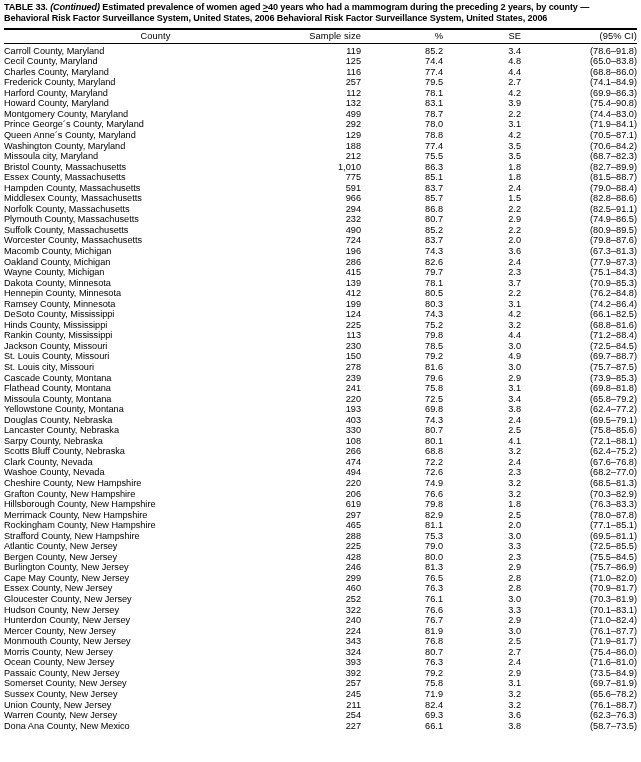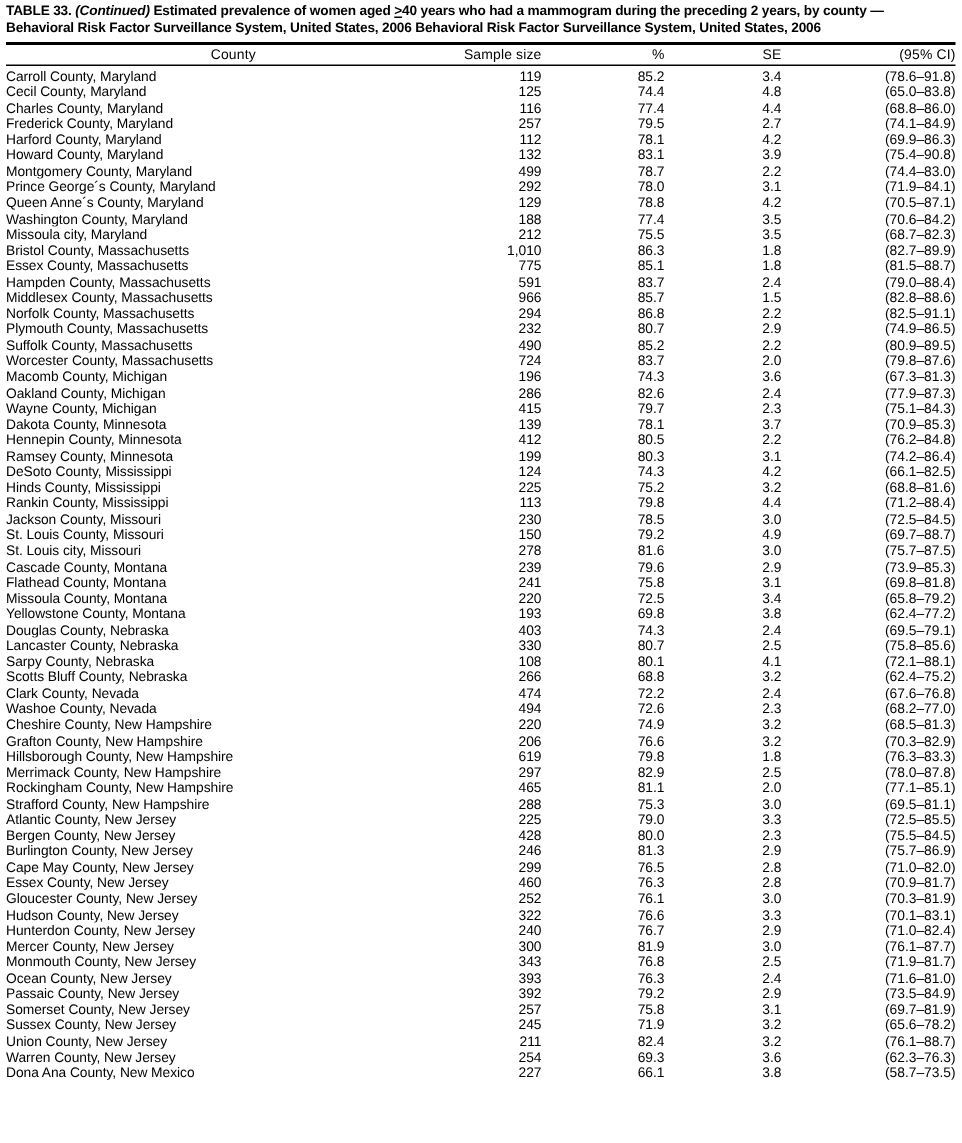--- a/index.html
+++ b/index.html
@@ -517,33 +517,40 @@
         </tr>
         <tr>
           <td class="c-county">Hunterdon County, New Jersey</td>
           <td class="c-n">240</td>
           <td class="c-pct">76.7</td>
           <td class="c-se">2.9</td>
           <td class="c-ci">(71.0–82.4)</td>
         </tr>
         <tr>
           <td class="c-county">Mercer County, New Jersey</td>
-          <td class="c-n">300</td>
+          <td class="c-n">224</td>
           <td class="c-pct">81.9</td>
           <td class="c-se">3.0</td>
           <td class="c-ci">(76.1–87.7)</td>
         </tr>
         <tr>
           <td class="c-county">Monmouth County, New Jersey</td>
           <td class="c-n">343</td>
           <td class="c-pct">76.8</td>
           <td class="c-se">2.5</td>
           <td class="c-ci">(71.9–81.7)</td>
         </tr>
         <tr>
+          <td class="c-county">Morris County, New Jersey</td>
+          <td class="c-n">324</td>
+          <td class="c-pct">80.7</td>
+          <td class="c-se">2.7</td>
+          <td class="c-ci">(75.4–86.0)</td>
+        </tr>
+        <tr>
           <td class="c-county">Ocean County, New Jersey</td>
           <td class="c-n">393</td>
           <td class="c-pct">76.3</td>
           <td class="c-se">2.4</td>
           <td class="c-ci">(71.6–81.0)</td>
         </tr>
         <tr>
           <td class="c-county">Passaic County, New Jersey</td>
           <td class="c-n">392</td>
           <td class="c-pct">79.2</td>

